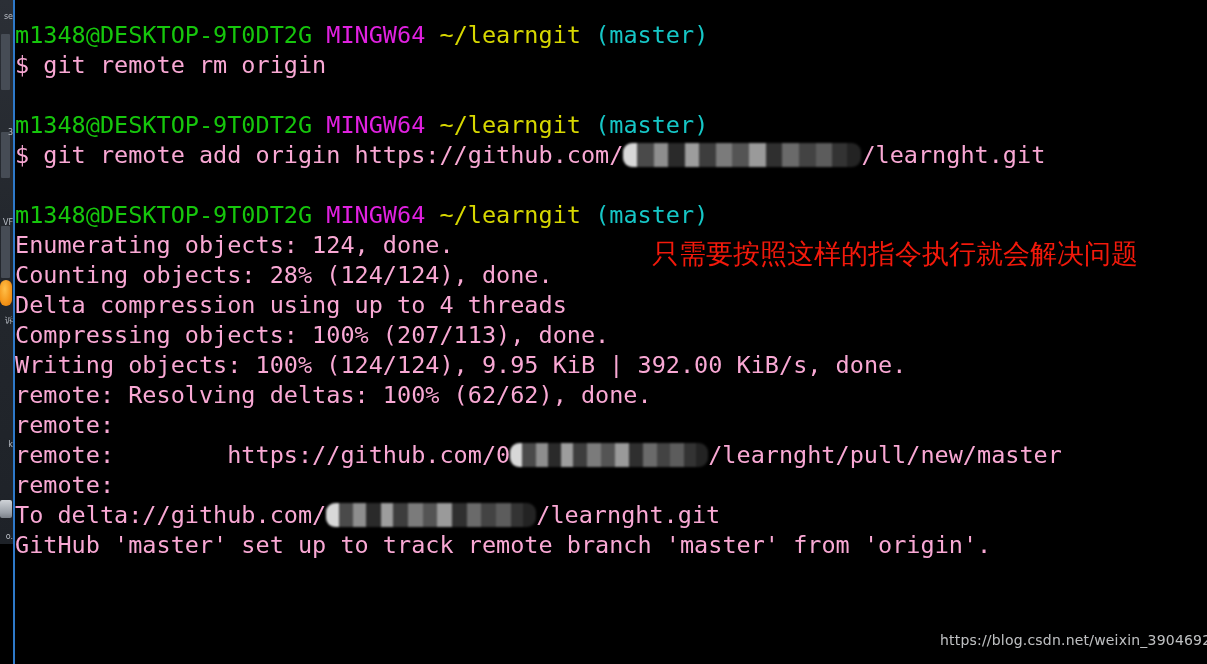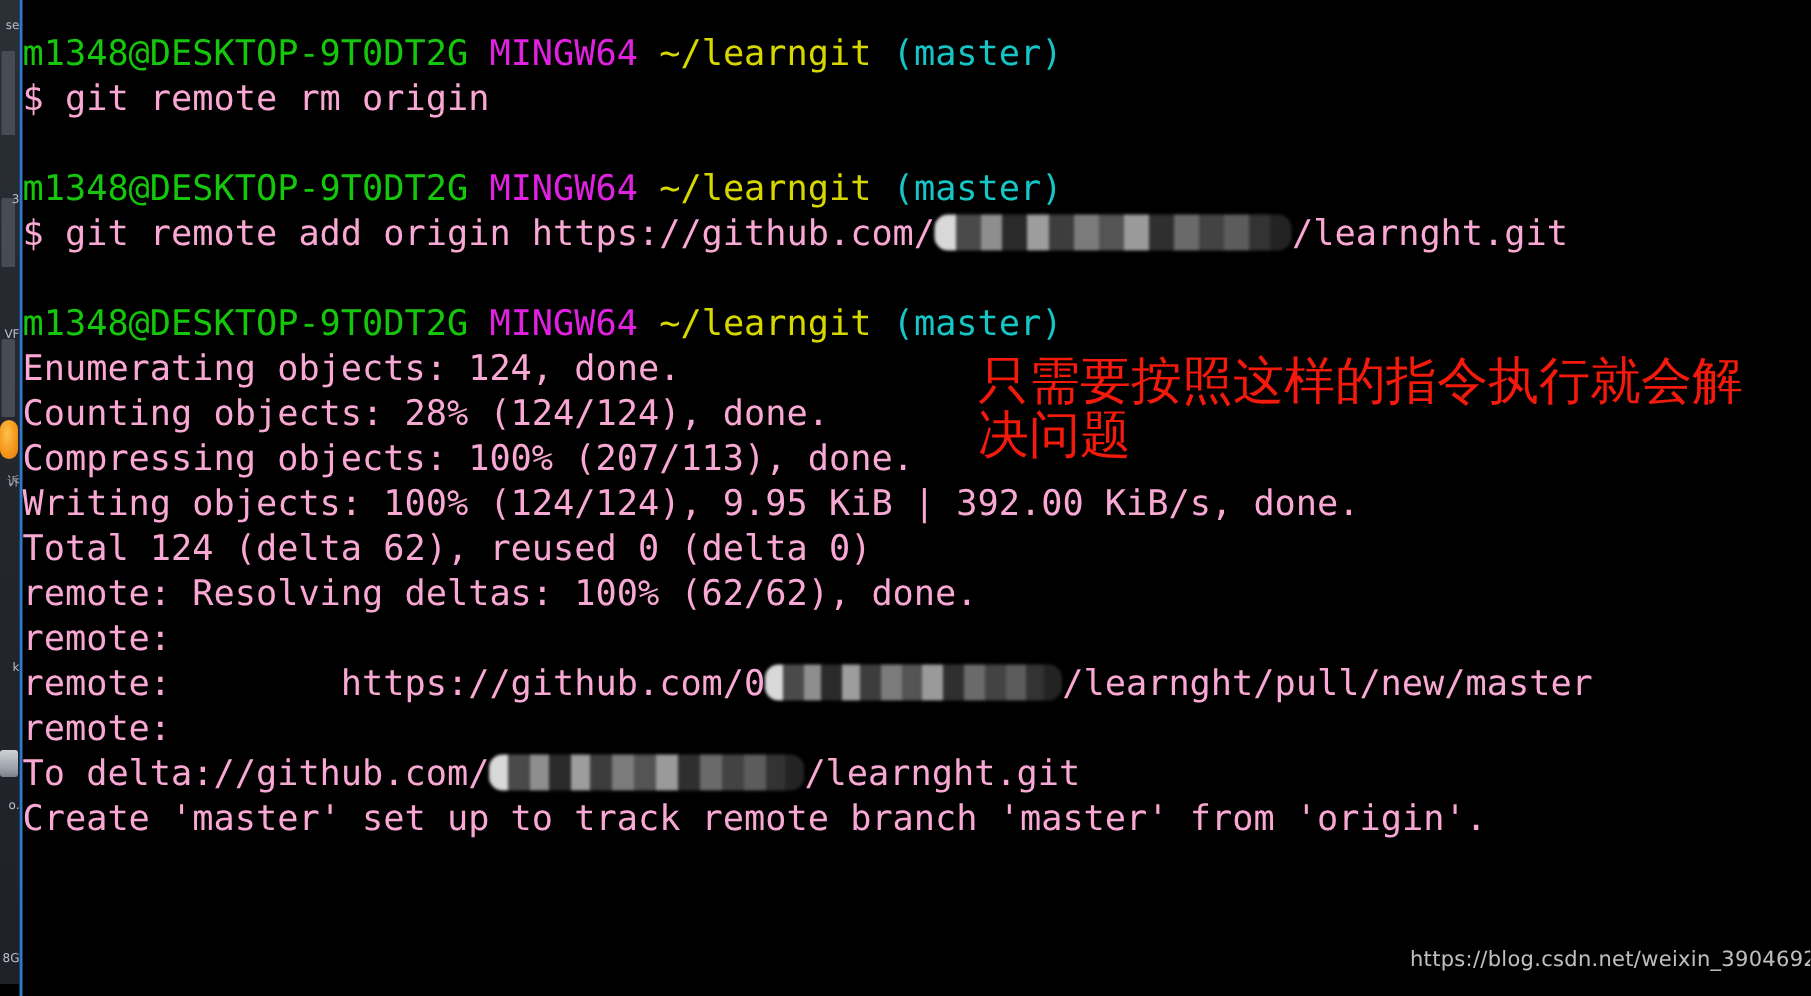--- a/index.html
+++ b/index.html
@@ -12,21 +12,21 @@
     height: 664px;
     overflow: hidden;
     position: relative;
     font-family: "DejaVu Sans Mono", "Liberation Mono", monospace;
   }
 
   
   #desktop-strip {
     position: absolute;
     left: 0; top: 0;
-    width: 13px; height: 656px;
+    width: 13px; height: 544px;
     background: linear-gradient(180deg,#2b2f36 0%, #24282e 40%, #1e2228 100%);
     overflow: hidden;
   }
   #desktop-strip .strip-glyph {
     position: absolute;
     left: 0;
     width: 13px;
     font-family: "DejaVu Sans", sans-serif;
     font-size: 8px;
     color: #b9bec6;
@@ -122,21 +122,21 @@
   .redact.r3 { width: 210px; }
 
   
   #annotation {
     position: absolute;
     left: 637px;
     top: 236px;
     width: 540px;
     color: #f3190b;
     font-family: "DejaVu Sans", sans-serif;
-    font-size: 34px;
+    font-size: 27px;
     line-height: 36px;
     font-weight: 500;
     white-space: pre-wrap;
   }
 
   
   #watermark {
     position: absolute;
     left: 925px;
     top: 632px;
@@ -180,32 +180,32 @@
 
     <div class="term-line c-out"><span>$ git remote add origin https://github.com/</span><span class="redact r1"></span><span>/learnght.git</span></div>
 
     <div class="term-line blank"></div>
 
     <div class="term-line"><span class="c-user">m1348@DESKTOP-9T0DT2G</span><span class="c-out"> </span><span class="c-mingw">MINGW64</span><span class="c-out"> </span><span class="c-path">~/learngit</span><span class="c-out"> </span><span class="c-branch">(master)</span></div>
 
 
     <div class="term-line c-out">Enumerating objects: 124, done.</div>
     <div class="term-line c-out">Counting objects: 28% (124/124), done.</div>
+    <div class="term-line c-out">Delta compression using up to 4 threads</div>
     <div class="term-line c-out">Compressing objects: 100% (207/113), done.</div>
     <div class="term-line c-out">Writing objects: 100% (124/124), 9.95 KiB | 392.00 KiB/s, done.</div>
-    <div class="term-line c-out">Total 124 (delta 62), reused 0 (delta 0)</div>
     <div class="term-line c-out">remote: Resolving deltas: 100% (62/62), done.</div>
     <div class="term-line c-out">remote: </div>
 
     <div class="term-line c-out"><span>remote:        https://github.com/0</span><span class="redact r2"></span><span>/learnght/pull/new/master</span></div>
 
     <div class="term-line c-out">remote: </div>
 
     <div class="term-line c-out"><span>To delta://github.com/</span><span class="redact r3"></span><span>/learnght.git</span></div>
 
-    <div class="term-line c-out">Create 'master' set up to track remote branch 'master' from 'origin'.</div>
+    <div class="term-line c-out">GitHub 'master' set up to track remote branch 'master' from 'origin'.</div>
 
   </div>
 
   <div id="annotation">只需要按照这样的指令执行就会解决问题</div>
 
   <div id="watermark">https://blog.csdn.net/weixin_39046924</div>
 </div>
 
 </body></html>

